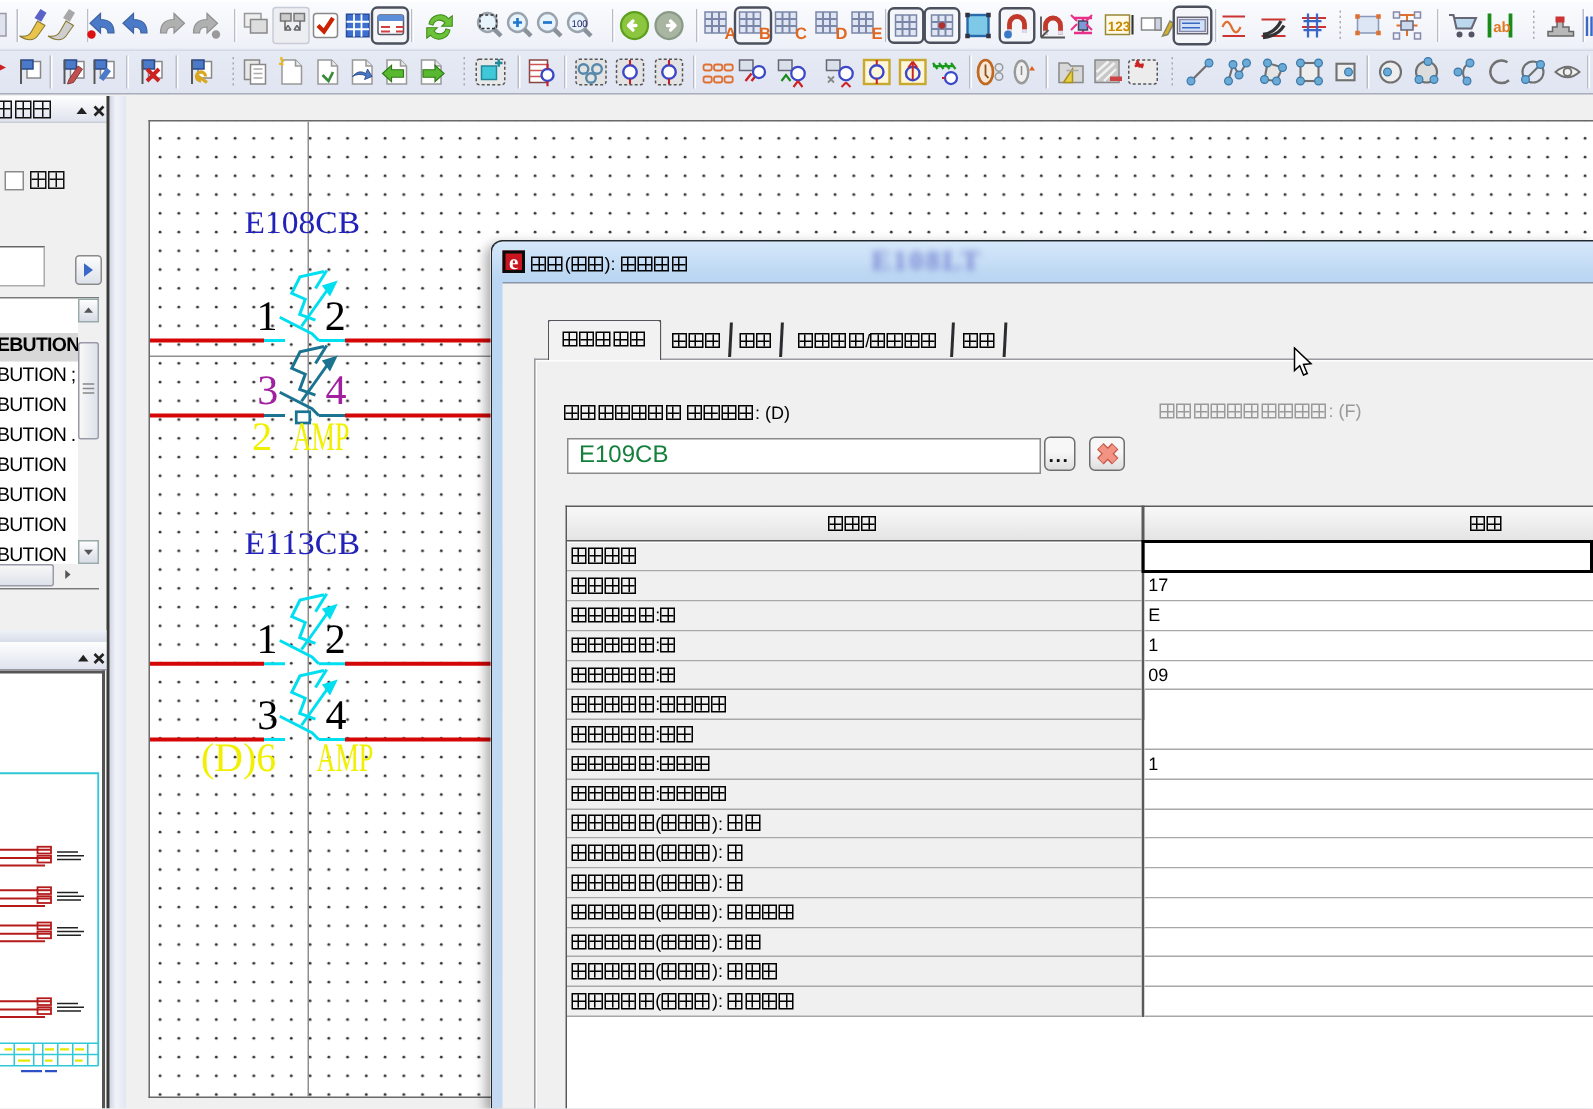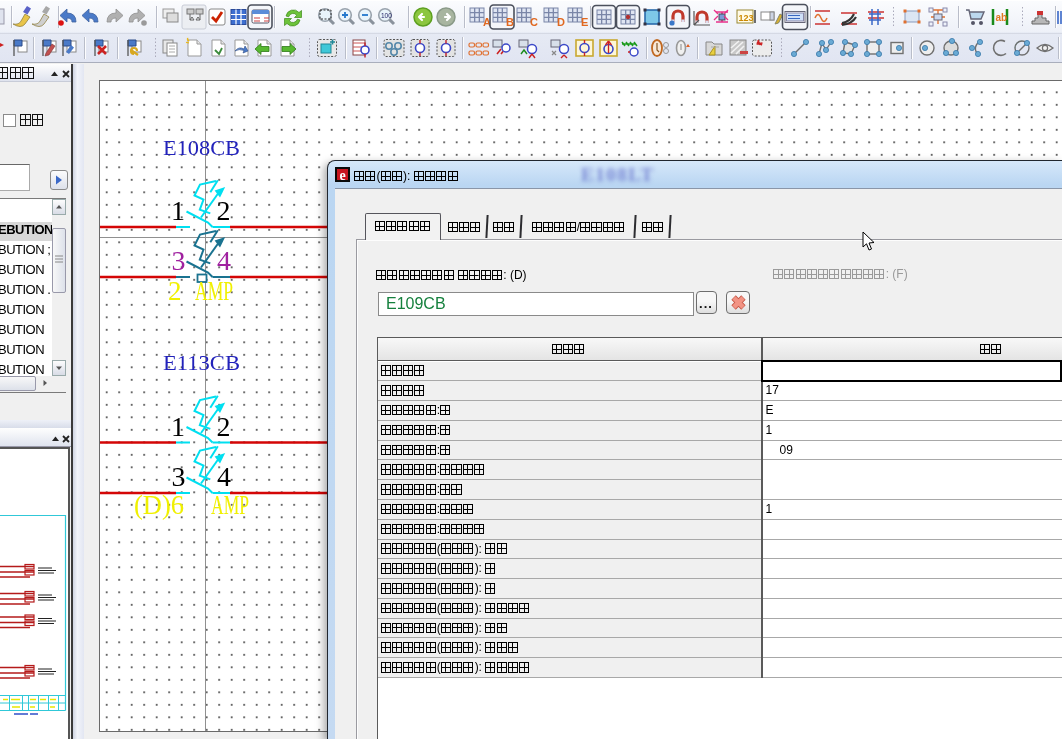--- a/index.html
+++ b/index.html
@@ -484,21 +484,21 @@
     <div class="abs" style="left:761px;top:342px;width:460px;text-align:center;font-size:12px;color:#000"><i class="c"></i><i class="c"></i></div>
     <div class="abs" style="left:761px;top:337px;width:1.5px;height:341px;background:#5a5a5a"></div>
     <div class="abs" style="left:377.5px;top:361.5px;width:383.5px;height:19.78px;background:#f0f0f0;border-bottom:1px solid #a8a8a8;font-size:12px;color:#000;line-height:19.78px;padding-left:3px;white-space:nowrap;overflow:hidden"><i class="c"></i><i class="c"></i><i class="c"></i><i class="c"></i></div>
     <div class="abs" style="left:377.5px;top:381.28px;width:383.5px;height:19.78px;background:#f0f0f0;border-bottom:1px solid #a8a8a8;font-size:12px;color:#000;line-height:19.78px;padding-left:3px;white-space:nowrap;overflow:hidden"><i class="c"></i><i class="c"></i><i class="c"></i><i class="c"></i></div>
     <div class="abs" style="left:762.5px;top:381.28px;width:301px;height:19.78px;background:#fff;border-bottom:1px solid #a8a8a8;font-size:12px;color:#000;line-height:19.78px;padding-left:3px">17</div>
     <div class="abs" style="left:377.5px;top:401.05999999999995px;width:383.5px;height:19.78px;background:#f0f0f0;border-bottom:1px solid #a8a8a8;font-size:12px;color:#000;line-height:19.78px;padding-left:3px;white-space:nowrap;overflow:hidden"><i class="c"></i><i class="c"></i><i class="c"></i><i class="c"></i><i class="c"></i>:<i class="c"></i></div>
     <div class="abs" style="left:762.5px;top:401.05999999999995px;width:301px;height:19.78px;background:#fff;border-bottom:1px solid #a8a8a8;font-size:12px;color:#000;line-height:19.78px;padding-left:3px">E</div>
     <div class="abs" style="left:377.5px;top:420.8399999999999px;width:383.5px;height:19.78px;background:#f0f0f0;border-bottom:1px solid #a8a8a8;font-size:12px;color:#000;line-height:19.78px;padding-left:3px;white-space:nowrap;overflow:hidden"><i class="c"></i><i class="c"></i><i class="c"></i><i class="c"></i><i class="c"></i>:<i class="c"></i></div>
     <div class="abs" style="left:762.5px;top:420.8399999999999px;width:301px;height:19.78px;background:#fff;border-bottom:1px solid #a8a8a8;font-size:12px;color:#000;line-height:19.78px;padding-left:3px">1</div>
     <div class="abs" style="left:377.5px;top:440.6199999999999px;width:383.5px;height:19.78px;background:#f0f0f0;border-bottom:1px solid #a8a8a8;font-size:12px;color:#000;line-height:19.78px;padding-left:3px;white-space:nowrap;overflow:hidden"><i class="c"></i><i class="c"></i><i class="c"></i><i class="c"></i><i class="c"></i>:<i class="c"></i></div>
-    <div class="abs" style="left:762.5px;top:440.6199999999999px;width:301px;height:19.78px;background:#fff;border-bottom:1px solid #a8a8a8;font-size:12px;color:#000;line-height:19.78px;padding-left:17px">09</div>
+    <div class="abs" style="left:762.5px;top:440.6199999999999px;width:301px;height:19.78px;background:#fff;border-bottom:1px solid #a8a8a8;font-size:12px;color:#000;line-height:19.78px;padding-left:3px">09</div>
     <div class="abs" style="left:377.5px;top:460.39999999999986px;width:383.5px;height:19.78px;background:#f0f0f0;border-bottom:1px solid #a8a8a8;font-size:12px;color:#000;line-height:19.78px;padding-left:3px;white-space:nowrap;overflow:hidden"><i class="c"></i><i class="c"></i><i class="c"></i><i class="c"></i><i class="c"></i>:<i class="c"></i><i class="c"></i><i class="c"></i><i class="c"></i></div>
     <div class="abs" style="left:377.5px;top:480.17999999999984px;width:383.5px;height:19.78px;background:#f0f0f0;border-bottom:1px solid #a8a8a8;font-size:12px;color:#000;line-height:19.78px;padding-left:3px;white-space:nowrap;overflow:hidden"><i class="c"></i><i class="c"></i><i class="c"></i><i class="c"></i><i class="c"></i>:<i class="c"></i><i class="c"></i></div>
     <div class="abs" style="left:762.5px;top:480.17999999999984px;width:301px;height:19.78px;background:#fff;border-bottom:1px solid #a8a8a8;font-size:12px;color:#000;line-height:19.78px;padding-left:3px"></div>
     <div class="abs" style="left:377.5px;top:499.9599999999998px;width:383.5px;height:19.78px;background:#f0f0f0;border-bottom:1px solid #a8a8a8;font-size:12px;color:#000;line-height:19.78px;padding-left:3px;white-space:nowrap;overflow:hidden"><i class="c"></i><i class="c"></i><i class="c"></i><i class="c"></i><i class="c"></i>:<i class="c"></i><i class="c"></i><i class="c"></i></div>
     <div class="abs" style="left:762.5px;top:499.9599999999998px;width:301px;height:19.78px;background:#fff;border-bottom:1px solid #a8a8a8;font-size:12px;color:#000;line-height:19.78px;padding-left:3px">1</div>
     <div class="abs" style="left:377.5px;top:519.7399999999998px;width:383.5px;height:19.78px;background:#f0f0f0;border-bottom:1px solid #a8a8a8;font-size:12px;color:#000;line-height:19.78px;padding-left:3px;white-space:nowrap;overflow:hidden"><i class="c"></i><i class="c"></i><i class="c"></i><i class="c"></i><i class="c"></i>:<i class="c"></i><i class="c"></i><i class="c"></i><i class="c"></i></div>
     <div class="abs" style="left:762.5px;top:519.7399999999998px;width:301px;height:19.78px;background:#fff;border-bottom:1px solid #a8a8a8;font-size:12px;color:#000;line-height:19.78px;padding-left:3px"></div>
     <div class="abs" style="left:377.5px;top:539.5199999999998px;width:383.5px;height:19.78px;background:#f0f0f0;border-bottom:1px solid #a8a8a8;font-size:12px;color:#000;line-height:19.78px;padding-left:3px;white-space:nowrap;overflow:hidden"><i class="c"></i><i class="c"></i><i class="c"></i><i class="c"></i><i class="c"></i>(<i class="c"></i><i class="c"></i><i class="c"></i>): <i class="c"></i><i class="c"></i></div>
     <div class="abs" style="left:762.5px;top:539.5199999999998px;width:301px;height:19.78px;background:#fff;border-bottom:1px solid #a8a8a8;font-size:12px;color:#000;line-height:19.78px;padding-left:3px"></div>
     <div class="abs" style="left:377.5px;top:559.2999999999997px;width:383.5px;height:19.78px;background:#f0f0f0;border-bottom:1px solid #a8a8a8;font-size:12px;color:#000;line-height:19.78px;padding-left:3px;white-space:nowrap;overflow:hidden"><i class="c"></i><i class="c"></i><i class="c"></i><i class="c"></i><i class="c"></i>(<i class="c"></i><i class="c"></i><i class="c"></i>): <i class="c"></i></div>

